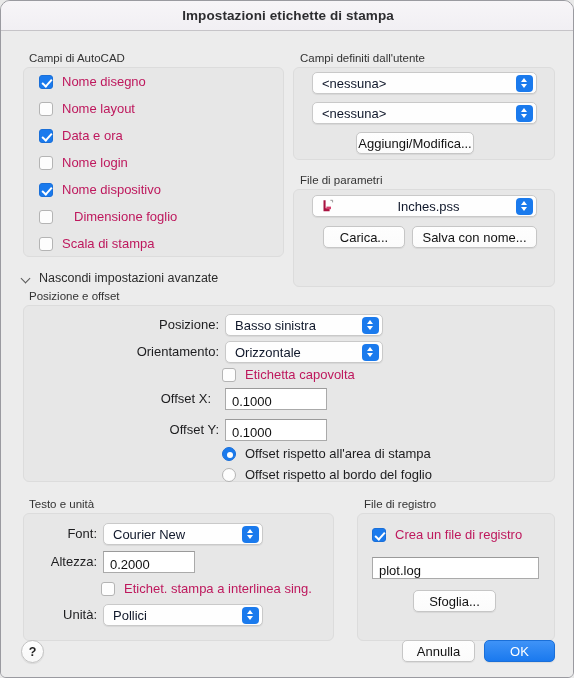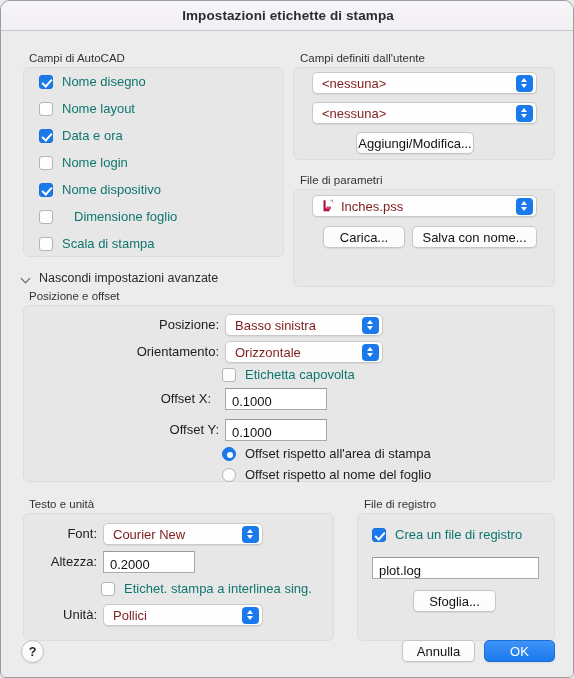--- a/index.html
+++ b/index.html
@@ -47,21 +47,21 @@
   .cbox{
     width:14px;height:14px;border-radius:3px;box-sizing:border-box;
     background:#fdfdfd;border:1px solid #b4b4b4;
     display:inline-block;position:relative;flex:none;
   }
   .cbox.on{background:#1a7aed;border-color:#1a6fd8;}
   .cbox.on:after{
     content:"";position:absolute;left:4px;top:1px;width:4px;height:8px;
     border:solid #fff;border-width:0 2px 2px 0;transform:rotate(42deg);
   }
-  .cblabel{font-size:13px;color:#0f766e;margin-left:9px;white-space:nowrap;}
+  .cblabel{font-size:13px;color:#be185d;margin-left:9px;white-space:nowrap;}
 
   
   .rdrow{position:absolute;display:flex;align-items:center;}
   .rbox{
     width:14px;height:14px;border-radius:50%;box-sizing:border-box;
     background:#fdfdfd;border:1px solid #b4b4b4;position:relative;flex:none;
   }
   .rbox.on{background:#1a7aed;border-color:#1a6fd8;}
   .rbox.on:after{
     content:"";position:absolute;left:4px;top:4px;width:6px;height:6px;
@@ -70,21 +70,21 @@
   .rdlabel{font-size:13px;color:#1d1d1f;margin-left:9px;white-space:nowrap;}
 
   
   .popup{
     position:absolute;box-sizing:border-box;height:22px;
     background:#fefefe;border:1px solid #c9c9c9;border-radius:5px;
     box-shadow:0 1px 1px rgba(0,0,0,.07);
     display:flex;align-items:center;
   }
   .popup .ptext{
-    font-size:13px;color:#7f1d1d;padding-left:9px;white-space:nowrap;overflow:hidden;
+    font-size:13px;color:#0f172a;padding-left:9px;white-space:nowrap;overflow:hidden;
     flex:1;
   }
   .popup .parrows{
     width:17px;height:17px;margin-right:3px;border-radius:4px;
     background:#1a7aed;flex:none;position:relative;
   }
   .popup .parrows:before,.popup .parrows:after{
     content:"";position:absolute;left:5px;width:0;height:0;
     border-left:3.5px solid transparent;border-right:3.5px solid transparent;
   }
@@ -201,21 +201,21 @@
     <div class="groupbox" style="left:292px;top:157px;width:262px;height:98px;"></div>
 
     <div class="popup" style="left:311px;top:163px;width:225px;">
       <span class="pssicon">
         <svg width="14" height="14" viewBox="0 0 14 14">
           <path d="M2.5 1.2 L2.5 12.2 L8.6 12.2 L8.6 9.2 L4.6 9.2 L4.6 1.2 Z" fill="#a81340"></path>
           <rect x="5.4" y="7.6" width="4.6" height="2.6" fill="#d43f6c"></rect>
           <path d="M9.4 1.3 L11.6 1.3 L11.6 3.4" fill="none" stroke="#8d8d8d" stroke-width="0.9"></path>
         </svg>
       </span>
-      <span class="ptext" style="padding-left:6px;">Inches.pss</span>
+      <span class="ptext" style="padding-left:6px;text-align:center;">Inches.pss</span>
       <span class="parrows"></span>
     </div>
     <div class="btn" style="left:322px;top:194px;width:82px;">Carica...</div>
     <div class="btn" style="left:411px;top:194px;width:125px;">Salva con nome...</div>
 
     <div class="disclosure" style="left:20px;top:239px;">
       <span class="chev"></span>
       <span class="disclabel">Nascondi impostazioni avanzate</span>
     </div>
 
@@ -248,21 +248,21 @@
     <div class="tfield" style="left:224px;top:387px;width:102px;">
       <span class="tval">0.1000</span>
     </div>
 
     <div class="rdrow" style="left:221px;top:414px;">
       <span class="rbox on"></span>
       <span class="rdlabel">Offset rispetto all'area di stampa</span>
     </div>
     <div class="rdrow" style="left:221px;top:435px;">
       <span class="rbox"></span>
-      <span class="rdlabel">Offset rispetto al nome del foglio</span>
+      <span class="rdlabel">Offset rispetto al bordo del foglio</span>
     </div>
 
     <div class="grouplabel" style="left:28px;top:466px;">Testo e unità</div>
     <div class="groupbox" style="left:22px;top:481px;width:311px;height:128px;"></div>
 
     <div class="rlabel" style="left:20px;top:494px;width:76px;">Font:</div>
     <div class="popup" style="left:102px;top:491px;width:160px;">
       <span class="ptext">Courier New</span>
       <span class="parrows"></span>
     </div>

